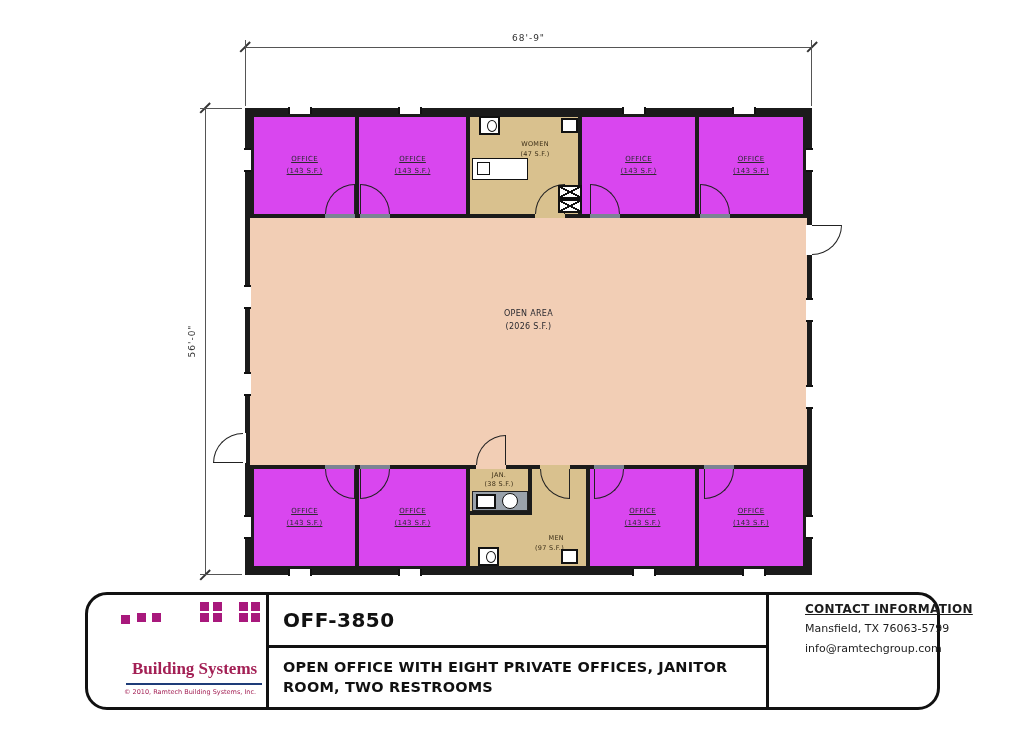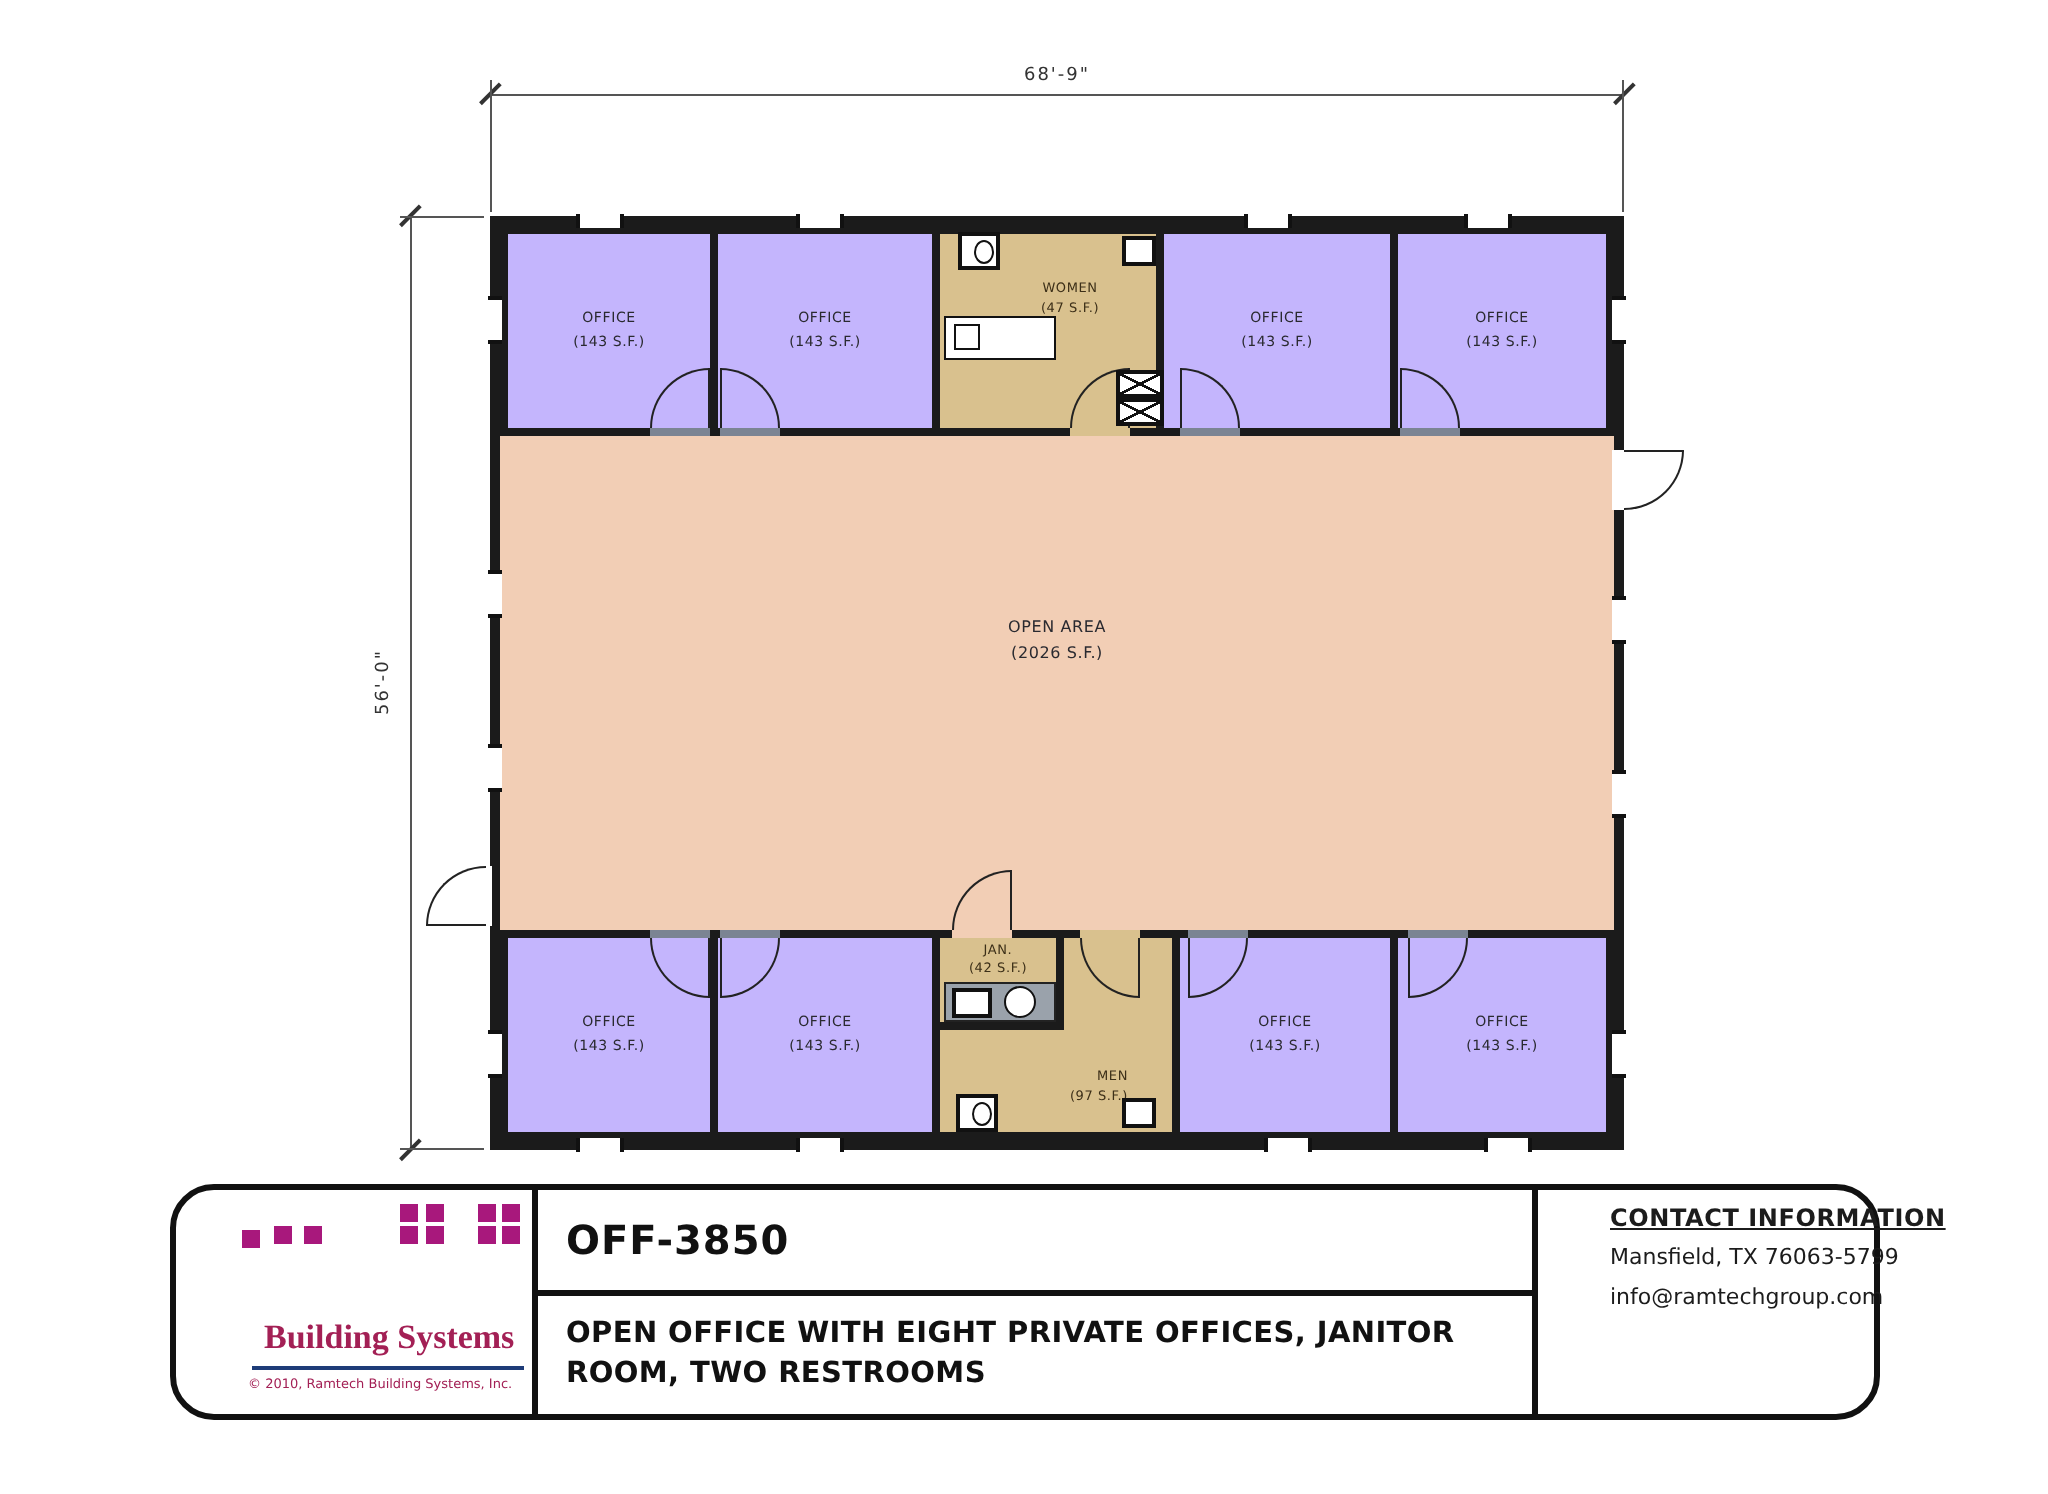--- a/index.html
+++ b/index.html
@@ -4,21 +4,21 @@
 <style>
   html,body{margin:0;padding:0;background:#fff;}
   #page{position:relative;width:1024px;height:747px;background:#fff;overflow:hidden;
         font-family:"DejaVu Sans",sans-serif;color:#2f2f2f;}
 
   
   #building{position:absolute;left:245px;top:108px;width:567px;height:467px;
             box-sizing:border-box;border:5px solid #1b1b1b;background:#f2ceb5;}
   .room{position:absolute;box-sizing:border-box;border:4px solid #1b1b1b;
         display:flex;align-items:center;justify-content:center;text-align:center;}
-  .office{background:#c4b5fd;}
+  .office{background:#d946ef;text-decoration:underline;}
   .tanroom{background:#d9c18e;}
   .room-label{font-size:7px;line-height:1.6;letter-spacing:.3px;color:#2a2a30;}
   .tan-label{color:#3c2f18;}
   .abs{position:absolute;box-sizing:border-box;}
   .gap{position:absolute;}
   .arc{position:absolute;box-sizing:border-box;}
   .fixture{position:absolute;box-sizing:border-box;background:#fff;border:2px solid #111;}
   .oval{position:absolute;box-sizing:border-box;background:#fff;border:1.5px solid #111;border-radius:50%;}
   .wallseg{position:absolute;background:#1b1b1b;}
   .xbox{position:absolute;box-sizing:border-box;width:24px;height:14px;border:2px solid #111;
@@ -153,21 +153,21 @@
     <div class="xbox" style="left:308px;top:86px"></div>
 
     <div class="wallseg" style="left:278px;top:356px;width:4px;height:46px"></div>
     <div class="wallseg" style="left:220px;top:398px;width:62px;height:4px"></div>
     <div class="abs" style="left:222px;top:378px;width:56px;height:20px;background:#9aa2ab;border:1px solid #222">
       <div class="fixture" style="left:3px;top:2px;width:20px;height:15px"></div>
       <div class="oval" style="left:29px;top:1px;width:16px;height:16px"></div>
     </div>
     <div class="abs" style="left:220px;top:358px;width:58px;text-align:center">
       <div class="room-label tan-label" style="font-size:6.5px;line-height:1.4">
-        <span>JAN.</span><br><span>(42 S.F.)</span>
+        <span>JAN.</span><br><span>(38 S.F.)</span>
       </div>
     </div>
 
     <div class="gap" style="left:226px;top:352px;width:30px;height:4px;background:#f2ceb5"></div>
     <div class="arc" style="left:226px;top:322px;width:30px;height:30px;border-top:1.6px solid #222;border-left:1.6px solid #222;border-right:1.6px solid #222;border-top-left-radius:100%"></div>
 
     <div class="abs" style="left:254px;top:420px;width:60px;text-align:right">
       <div class="room-label tan-label" style="font-size:6.5px">
         <span>MEN</span><br><span>(97 S.F.)</span>
       </div>

